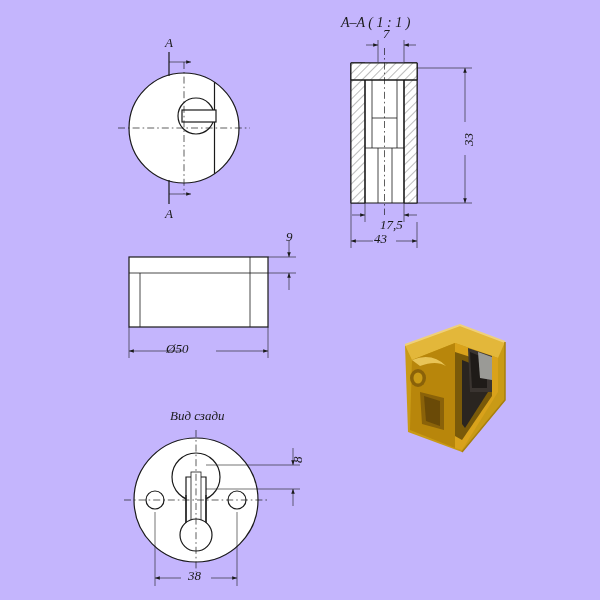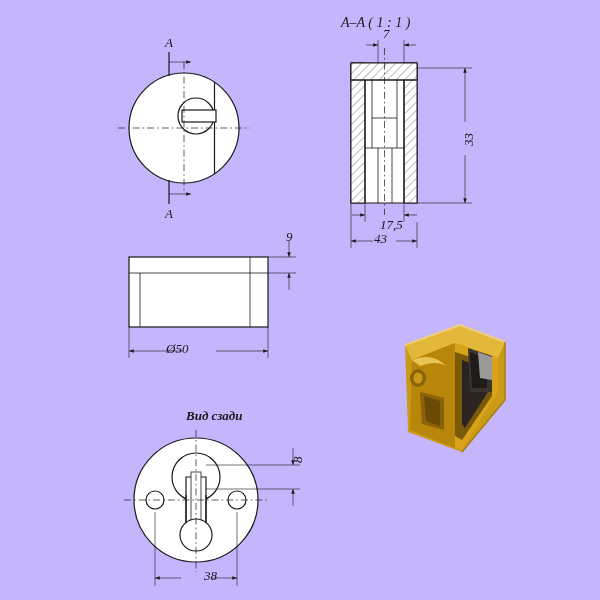--- a/index.html
+++ b/index.html
@@ -212,17 +212,17 @@
   <div class="lbl" style="left:165px; top:207px;">A</div>
 
   <div class="lbl" style="left:383px; top:27px;">7</div>
   <div class="lbl rot" style="left:462px; top:146px;">33</div>
   <div class="lbl" style="left:366px; top:218px;margin-left:14px;">17,5</div>
   <div class="lbl" style="left:374px; top:232px;">43</div>
 
   <div class="lbl" style="left:286px; top:230px;">9</div>
   <div class="lbl" style="left:166px; top:342px;">Ø50</div>
 
-  <div class="lbl" style="left:186px; top:409px;font-weight:bold;">Вид сзади</div>
+  <div class="lbl" style="left:170px; top:409px;">Вид сзади</div>
   <div class="lbl rot" style="left:291px; top:463px;">8</div>
-  <div class="lbl" style="left:204px; top:569px;text-align:right;">38</div>
+  <div class="lbl" style="left:188px; top:569px;text-align:right;">38</div>
 
 </div>
 
 </body></html>

